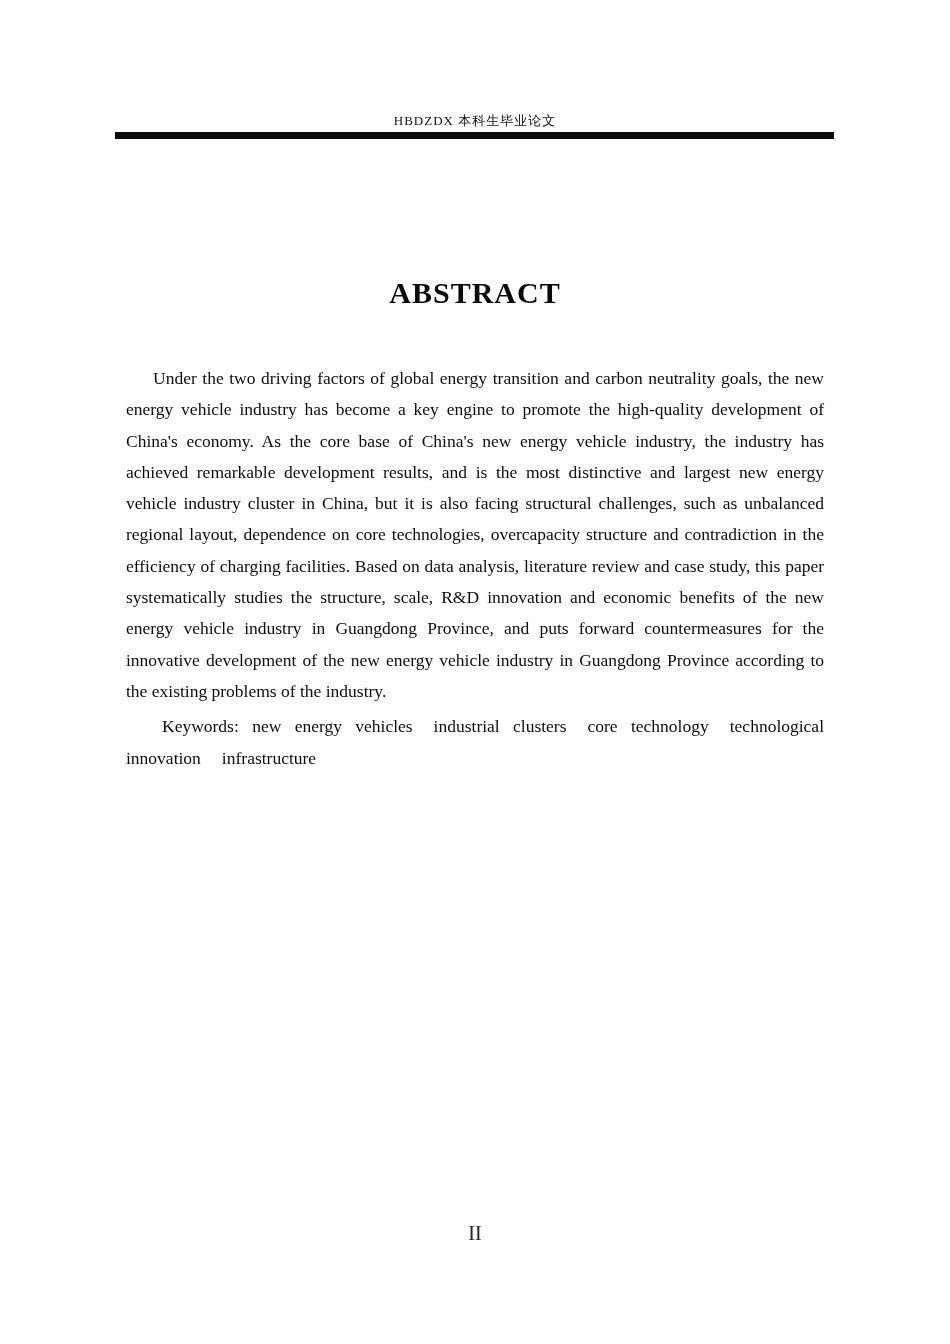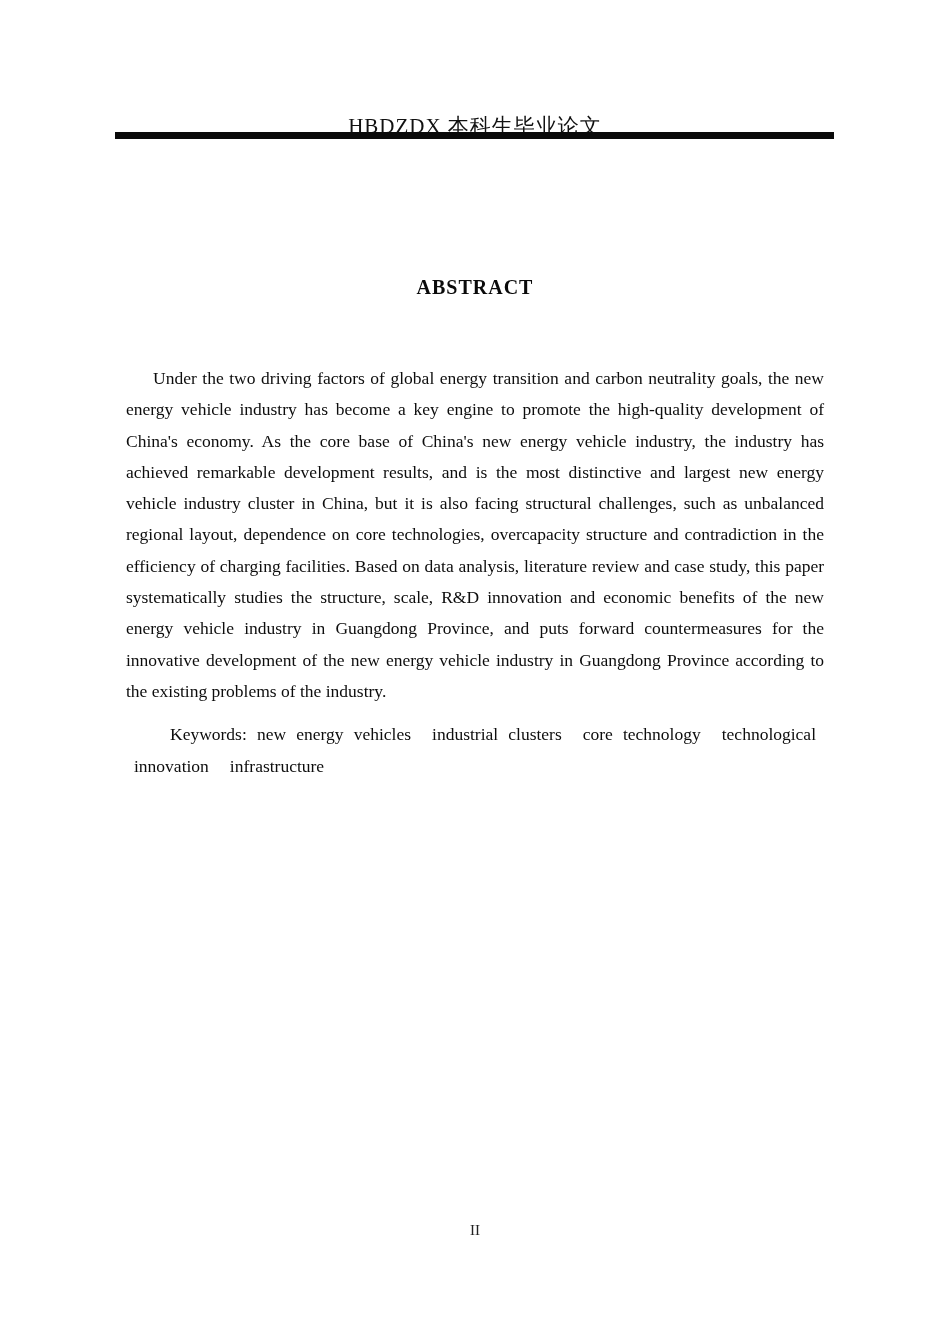--- a/index.html
+++ b/index.html
@@ -13,73 +13,73 @@
     color: #000000;
     font-family: "Liberation Serif", "DejaVu Serif", serif;
     overflow: hidden;
   }
   .header-text {
     position: absolute;
     top: 112px;
     left: 0;
     right: 0;
     text-align: center;
-    font-size: 21px;
+    font-size: 13px;
     letter-spacing: 1px;
     color: #111111;
     white-space: nowrap;
   }
   .header-rule {
     position: absolute;
     top: 132px;
     left: 115px;
     width: 719px;
     height: 2px;
     border-top: 4px solid #0a0a0a;
     border-bottom: 3px solid #0a0a0a;
   }
   .title {
     position: absolute;
     top: 276px;
     left: 0;
     right: 0;
     margin: 0;
     text-align: center;
-    font-size: 20px;
+    font-size: 30px;
     font-weight: bold;
     letter-spacing: 1px;
     color: #0a0a0a;
   }
   .body-block {
     position: absolute;
     top: 359px;
     left: 122px;
     width: 706px;
     font-size: 17.5px;
     line-height: 31.3px;
     color: #0d0d0d;
   }
   .para {
     margin: 4px;
     text-align: justify;
     text-indent: 27px;
   }
   .keywords {
-    margin: 12px;
+    margin: 4px;
     text-align: justify;
     text-indent: 36px;
   }
   .kw-item + .kw-item { margin-left: 21px; }
   .footer {
     position: absolute;
     top: 1222px;
     left: 0;
     right: 0;
     text-align: center;
-    font-size: 15px;
+    font-size: 20px;
     color: #222222;
   }
 </style>
 </head>
 <body>
 
 <div class="page">
 
   <div class="header-text">HBDZDX 本科生毕业论文</div>
 

